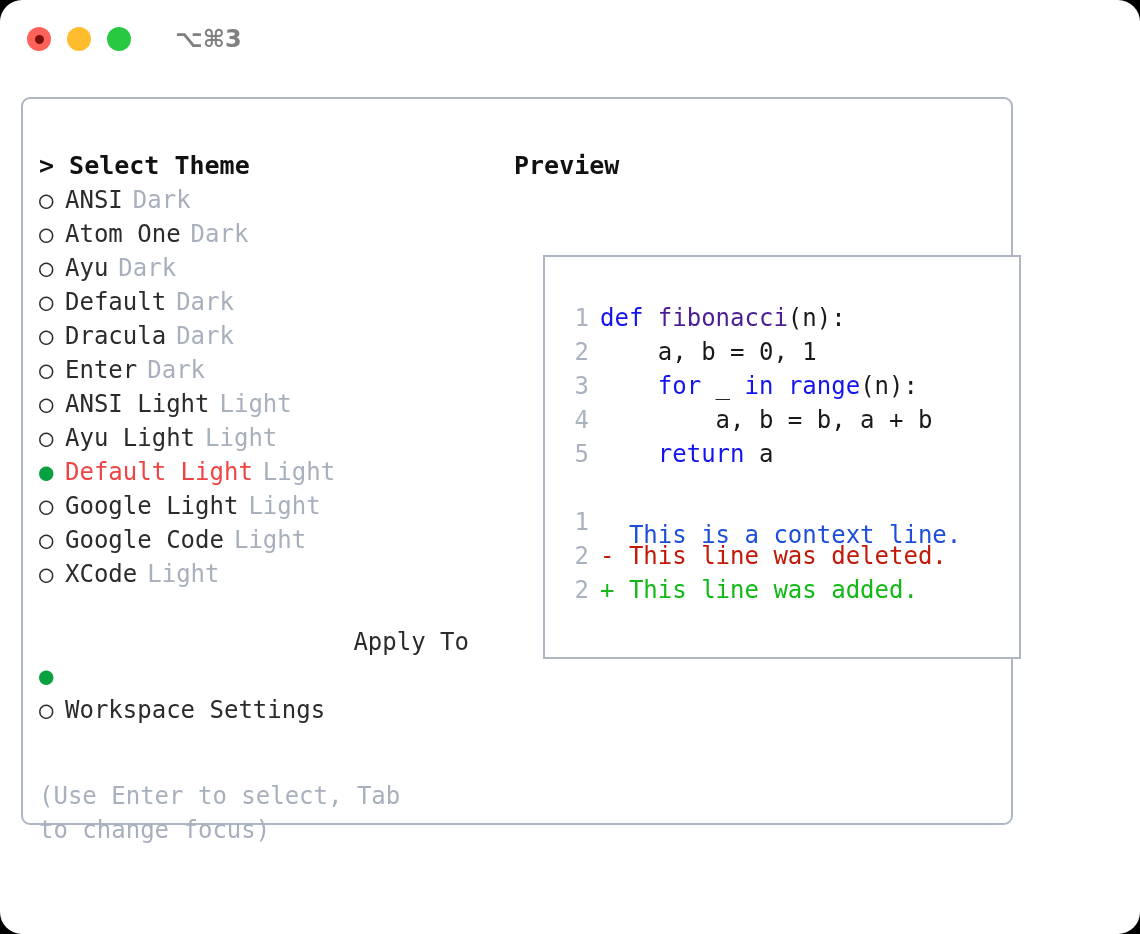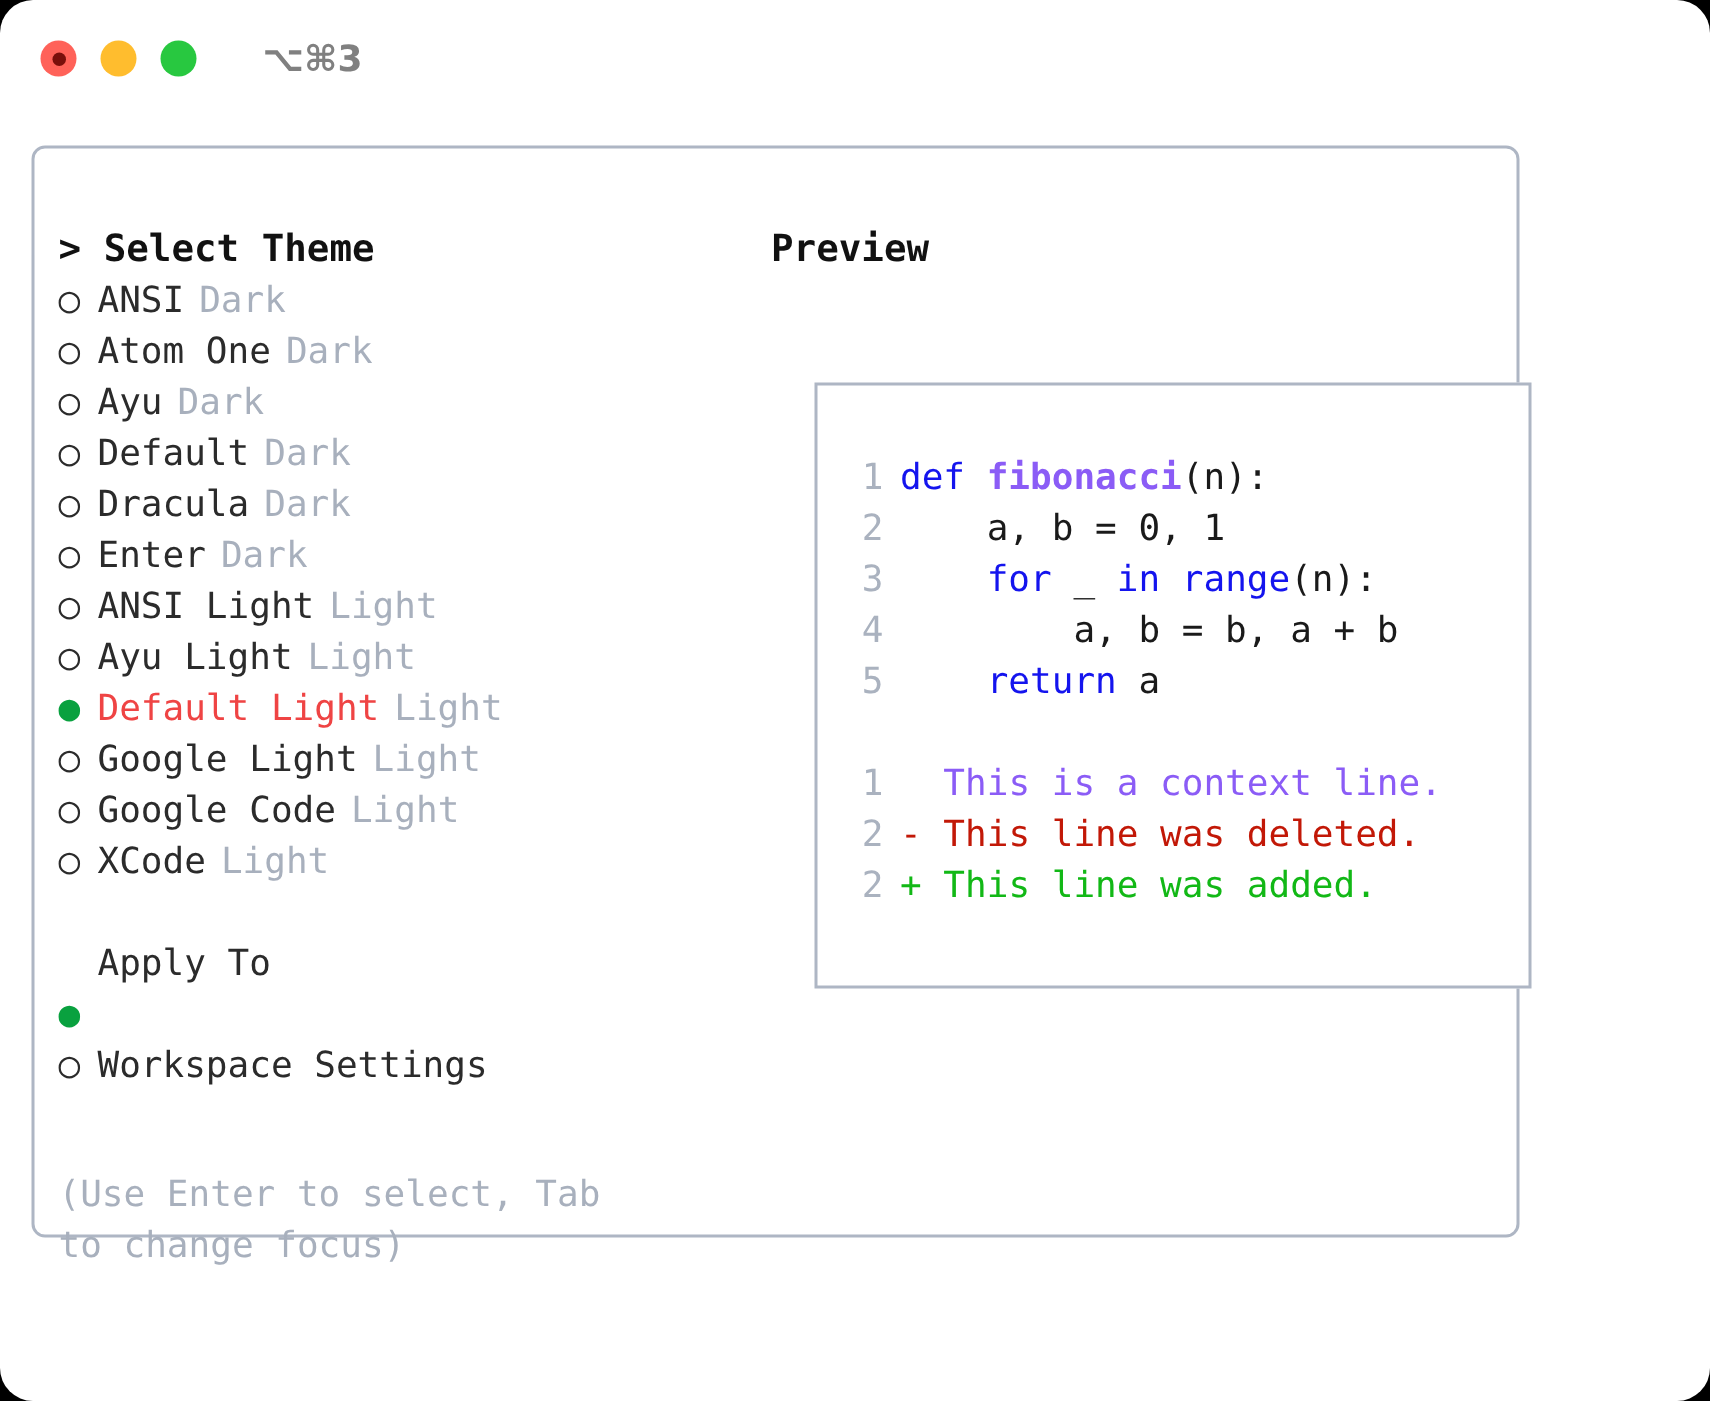--- a/index.html
+++ b/index.html
@@ -128,20 +128,21 @@
     color: #a8b0bd;
     margin-left: 10px;
   }
 
   .group-title {
     font-size: 24px;
     color: #2b2b2b;
     line-height: 34px;
     padding-left: 26px;
     white-space: pre;
+    text-align: right;
   }
 
   .spacer-lg { height: 34px; }
   .spacer-md { height: 34px; }
 
   #hint {
     font-size: 24px;
     color: #a8b0bd;
     line-height: 34px;
     width: 404px;
@@ -170,23 +171,23 @@
   }
   .code-line { display: flex; height: 34px; line-height: 34px; white-space: pre; }
   .ln {
     width: 30px;
     flex: 0 0 30px;
     text-align: right;
     color: #aab2bf;
     margin-right: 11px;
   }
   .tok-kw  { color: #1414ee; }
-  .tok-fn  { color: #8b5cf6; font-weight: bold; }
+  .tok-fn  { color: #4c1d95; }
   .tok-pl  { color: #1a1a1a; }
-  .tok-ctx { color: #8b5cf6; }
+  .tok-ctx { color: #1d4ed8; margin-top: 13px; }
   .tok-del { color: #c21807; }
   .tok-add { color: #12b816; }
   .blank-line { height: 34px; }
 </style>
 </head>
 <body>
 
 <div id="window">
 
   <div id="titlebar">

